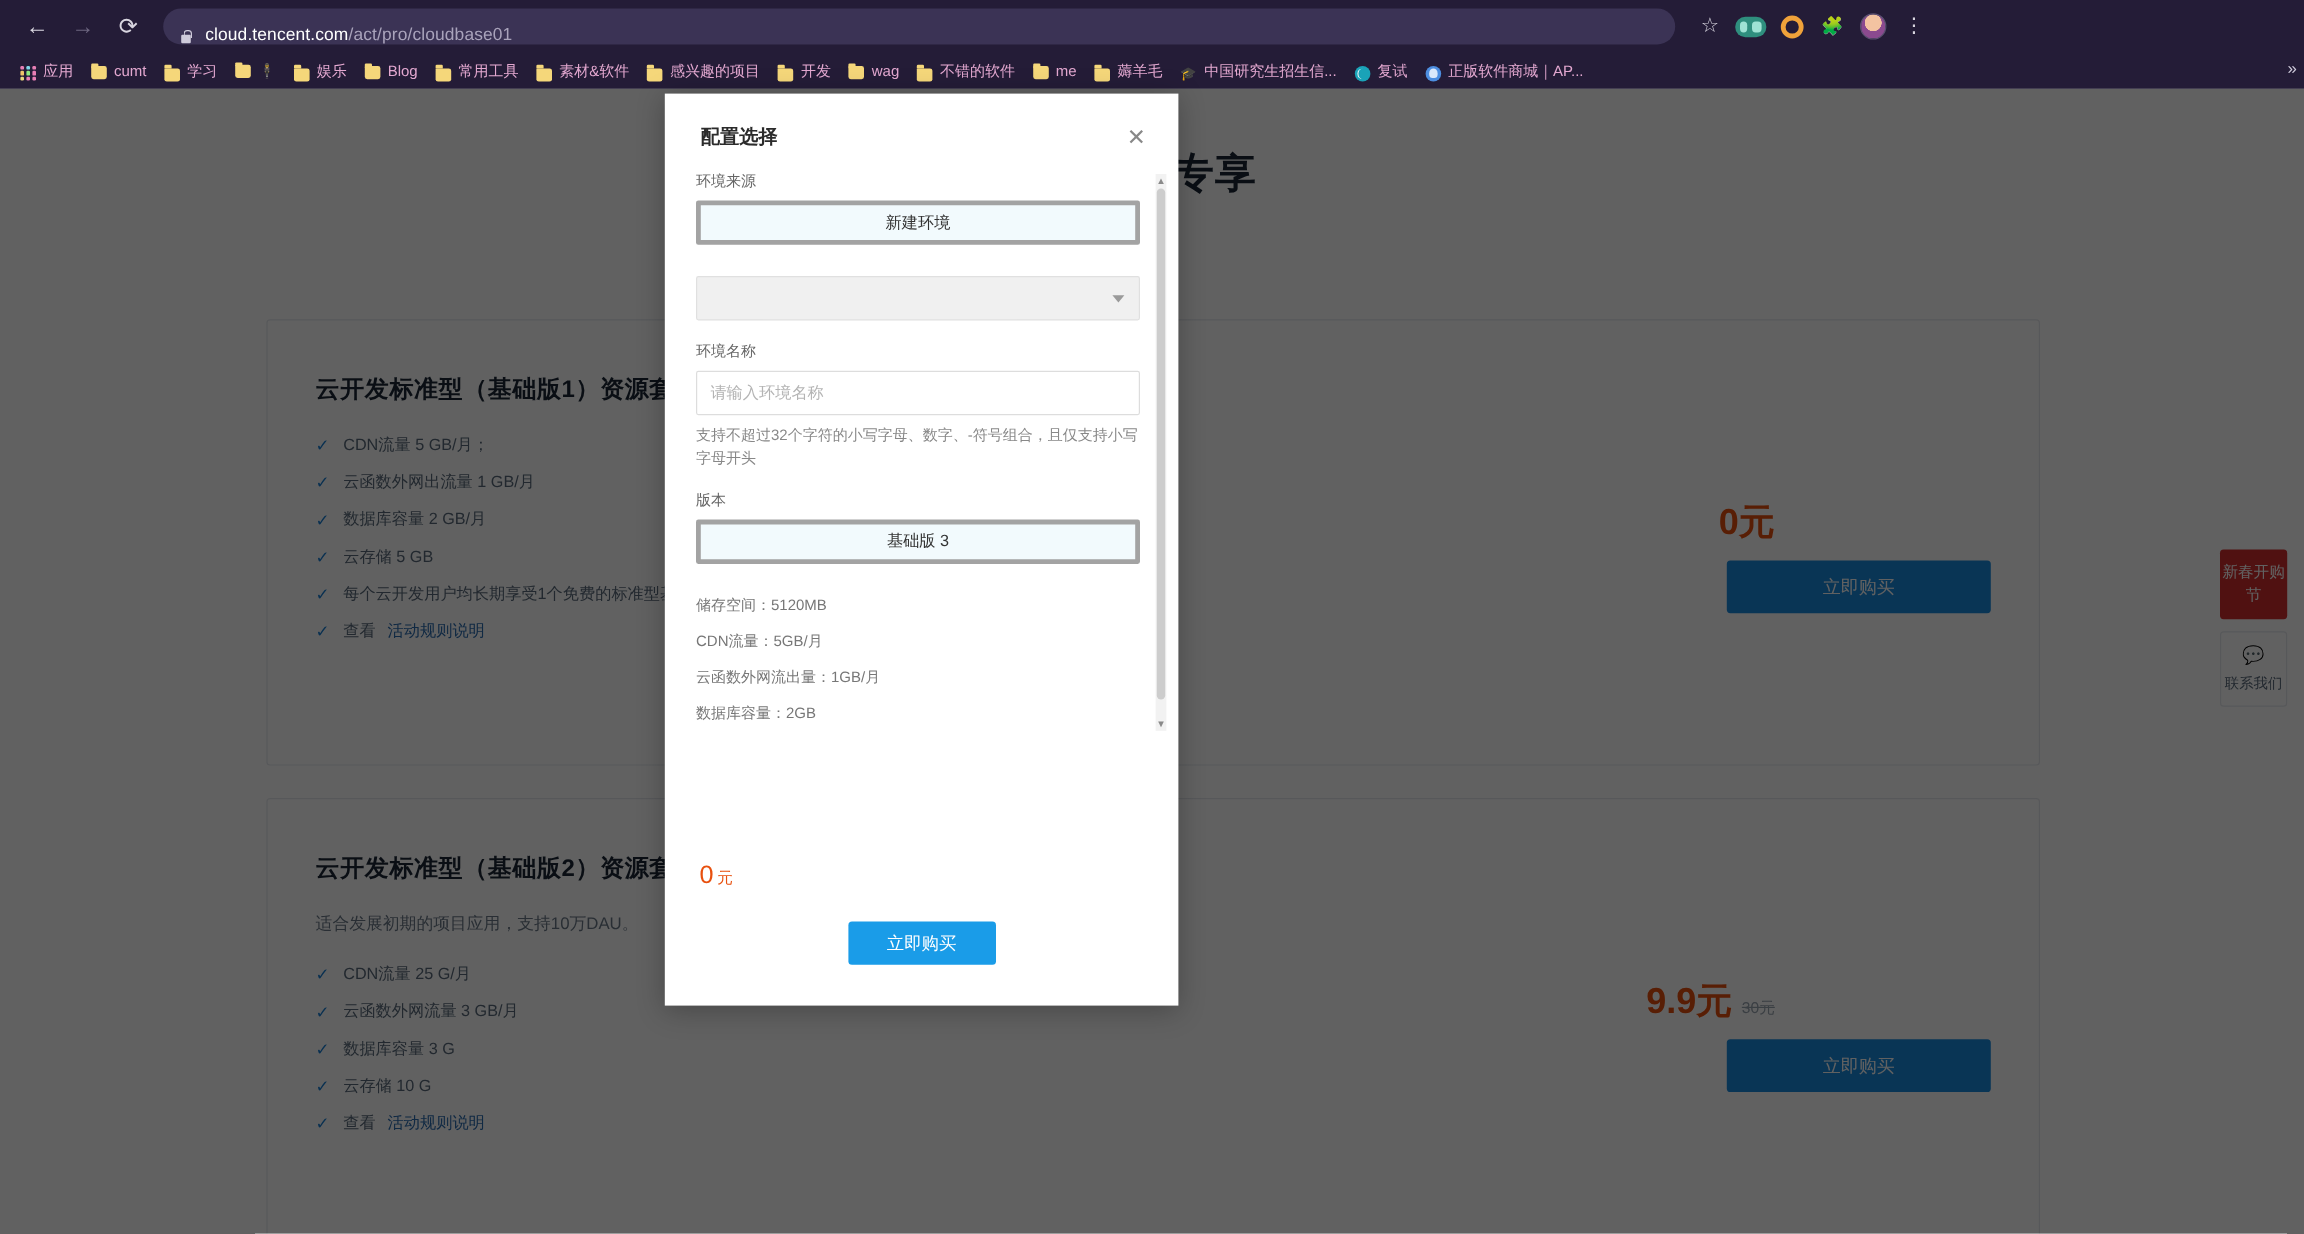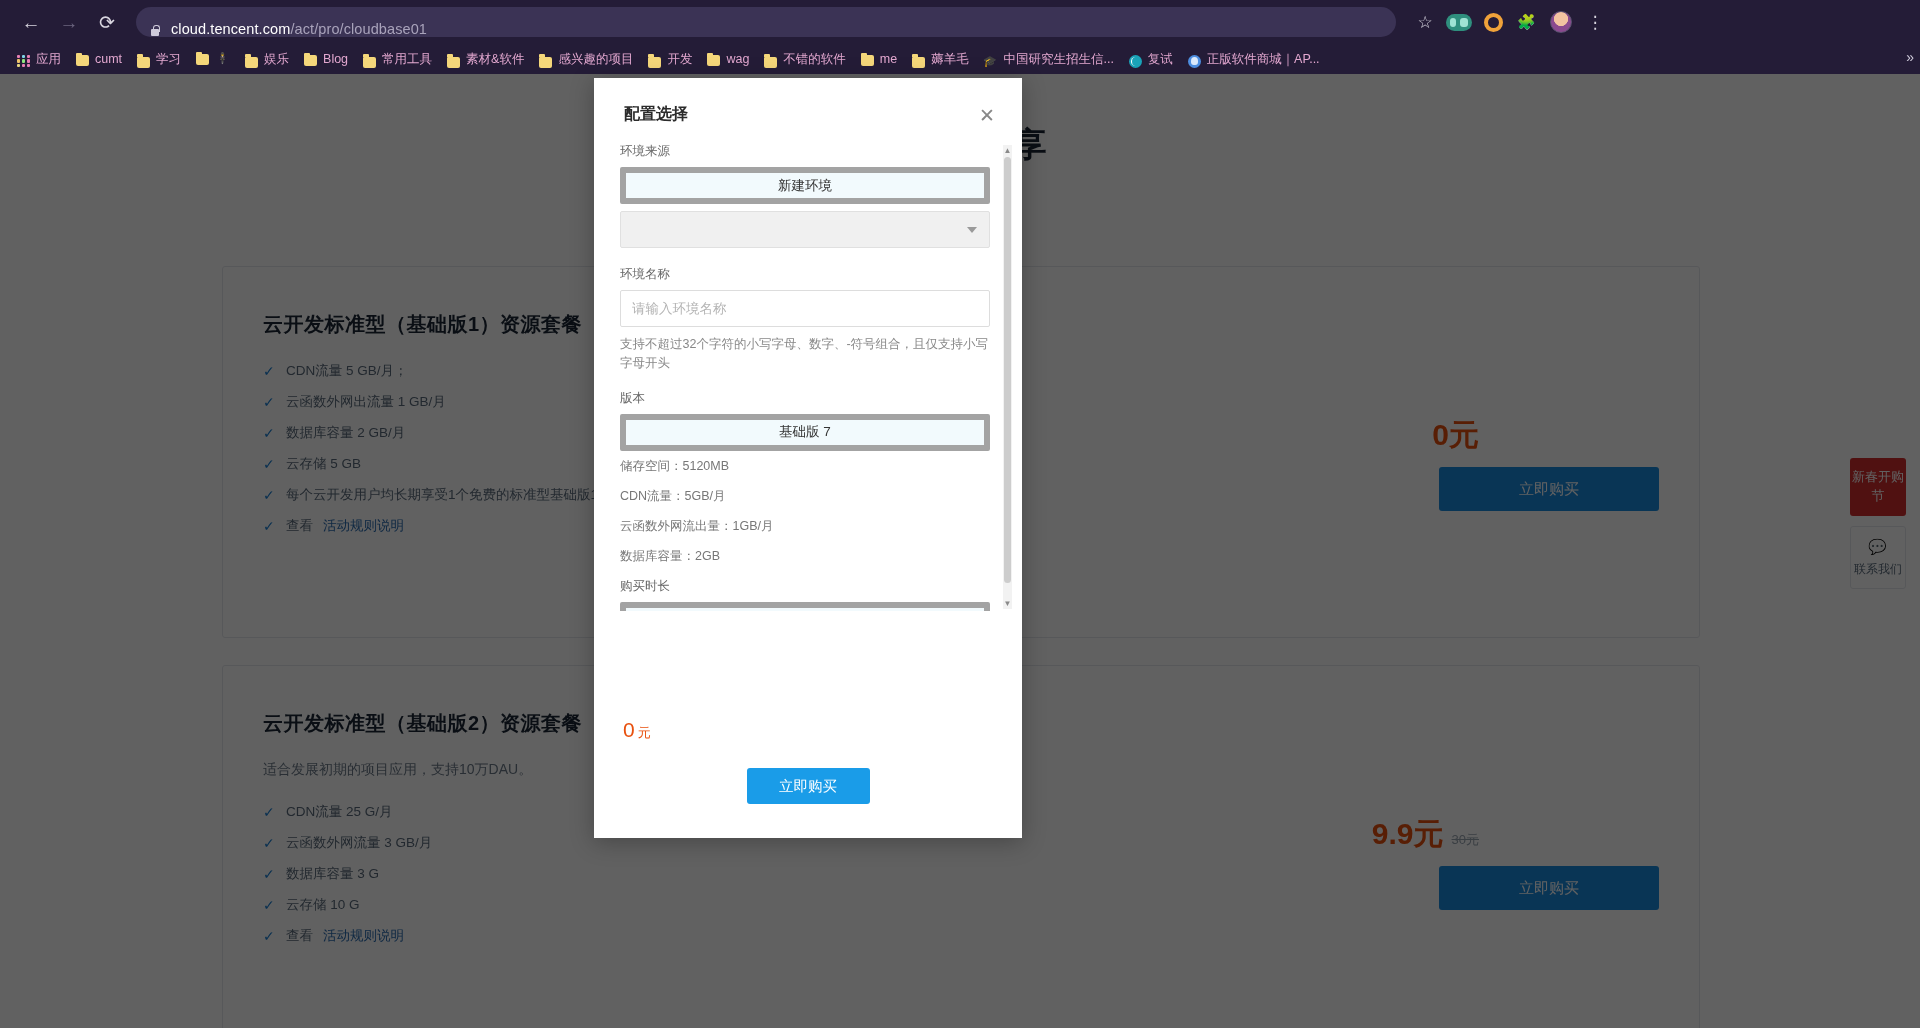--- a/index.html
+++ b/index.html
@@ -211,21 +211,21 @@
 
   
   .overlay {
     position:absolute; top:74px; left:0;
     width:1920px; height:954px;
     background:rgba(0,0,0,.62);
     z-index:200;
   }
   .modal {
     position:absolute;
-    left:594px; top:78px;
+    left:554px; top:78px;
     width:428px; height:760px;
     background:#fff;
     box-shadow:0 4px 22px rgba(0,0,0,.28);
     z-index:201;
     display:flex; flex-direction:column;
   }
   .modal-head {
     padding:26px 30px 0 30px;
     position:relative;
     flex:0 0 auto;
@@ -242,26 +242,26 @@
     margin:18px 0 0 0;
     padding:0 24px 0 26px;
     flex:1 1 auto;
     overflow:hidden;
     position:relative;
   }
   .scroll-area { height:468px; overflow:hidden; padding-right:8px;}
   .fld-label { font-size:12.5px; color:#666; margin-bottom:7px; }
   .seg-input {
     height:37px;
-    border:6px solid #a3a3a3;
+    border:4px solid #a3a3a3;
     background:#f2fafd;
     border-radius:2px;
     display:flex; align-items:center; justify-content:center;
     font-size:13.5px; color:#333;
-    margin-bottom:7px;
+    margin-bottom:26px;
   }
   .select-disabled {
     height:37px;
     border:1px solid #e0e0e0;
     background:#f0f0f0;
     border-radius:2px;
     display:flex; align-items:center;
     padding:0 12px;
     position:relative;
     margin-bottom:18px;
@@ -538,21 +538,21 @@
       <div class="select-disabled">
         <span></span>
         <span class="caret"></span>
       </div>
 
       <div class="fld-label">环境名称</div>
       <input class="text-input" type="text" placeholder="请输入环境名称" style="">
       <div class="hint">支持不超过32个字符的小写字母、数字、-符号组合，且仅支持小写字母开头</div>
 
       <div class="fld-label">版本</div>
-      <div class="seg-input">基础版 7</div>
+      <div class="seg-input">基础版 3</div>
 
       <div class="spec-block">
         <div class="spec-line">储存空间：5120MB</div>
         <div class="spec-line">CDN流量：5GB/月</div>
         <div class="spec-line">云函数外网流出量：1GB/月</div>
         <div class="spec-line">数据库容量：2GB</div>
       </div>
 
       <div class="fld-label">购买时长</div>
       <div class="seg-input">5年</div>

